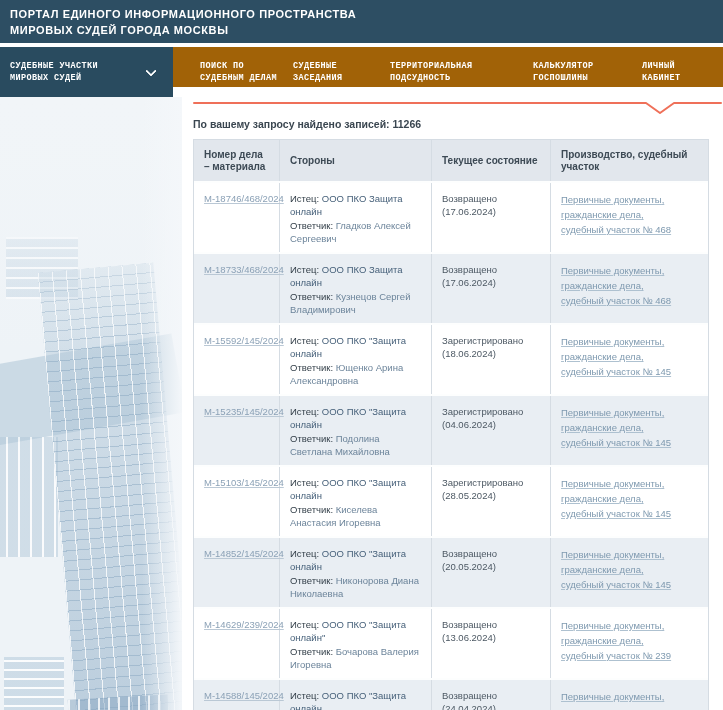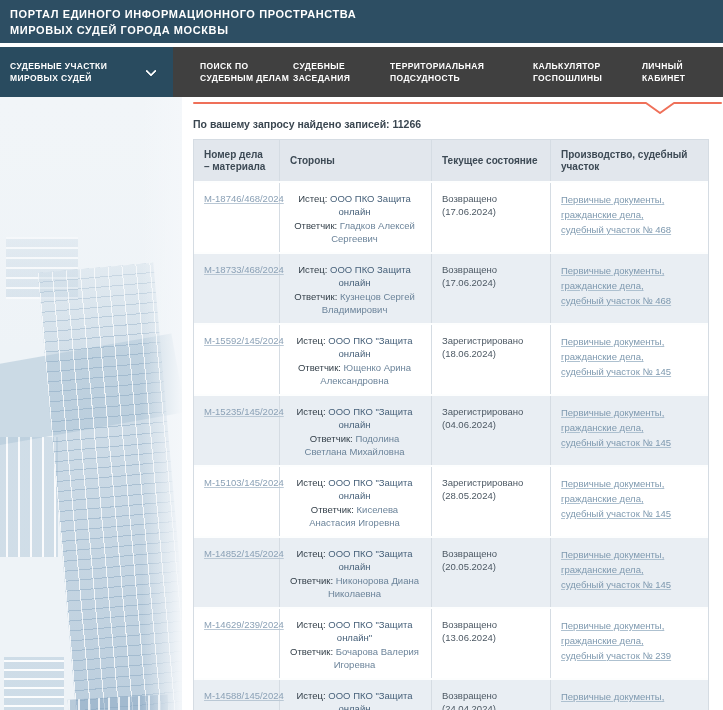--- a/index.html
+++ b/index.html
@@ -12,22 +12,23 @@
   .site-header{
     position:absolute;left:0;top:0;width:723px;height:43px;
     background:#2d4e63;
   }
   .site-title{
     padding:6px 0 0 10px;color:#ffffff;font-weight:bold;
     font-size:11px;line-height:16px;letter-spacing:.6px;
   }
   
   .main-nav{
-    position:absolute;left:0;top:47px;width:723px;height:50px;
-    background:#404040;
+    position:absolute;left:0;top:47px;width:723px;height:40px;
+    background:#a16207;
+    font-family:Liberation Mono, monospace;
   }
   .nav-item{
     position:absolute;top:0;height:50px;box-sizing:border-box;
     display:flex;flex-direction:column;justify-content:center;
     color:#ffffff;font-size:8.5px;font-weight:bold;line-height:12px;
     letter-spacing:.4px;cursor:pointer;white-space:nowrap;
   }
   .nav-item.highlight{background:#294b5f;padding-left:10px;}
   .nav-item.pos-1{left:0;width:173px;}
   .nav-item.pos-2{left:200px;}
@@ -99,21 +100,21 @@
   .th-cell:last-child{border-right:none;}
   .t-row{display:flex;min-height:55px;background:#fff;border-top:2px solid #fdfefe;}
   .t-row.alt{background:#e9eef3;}
   .td-cell{
     box-sizing:border-box;padding:9px 12px 6px 10px;
     font-size:9.5px;color:#4c5863;line-height:13px;
     border-right:1px solid #d5dce3;
   }
   .td-cell:last-child{border-right:none;}
   .col-1{width:86px;}
-  .col-2{width:152px;text-align:center;}
+  .col-2{width:152px;}
   .col-3{width:119px;}
   .col-4{flex:1;}
   .case-link{
     color:#8ba1b6;text-decoration:underline;text-decoration-color:#bac8d5;
     cursor:pointer;
   }
   .party-line{margin-bottom:1px;}
   .party-label{font-weight:normal;color:#323e48;}
   .plaintiff-name{color:#47617a;}
   .defendant-name{color:#6c849a;}

